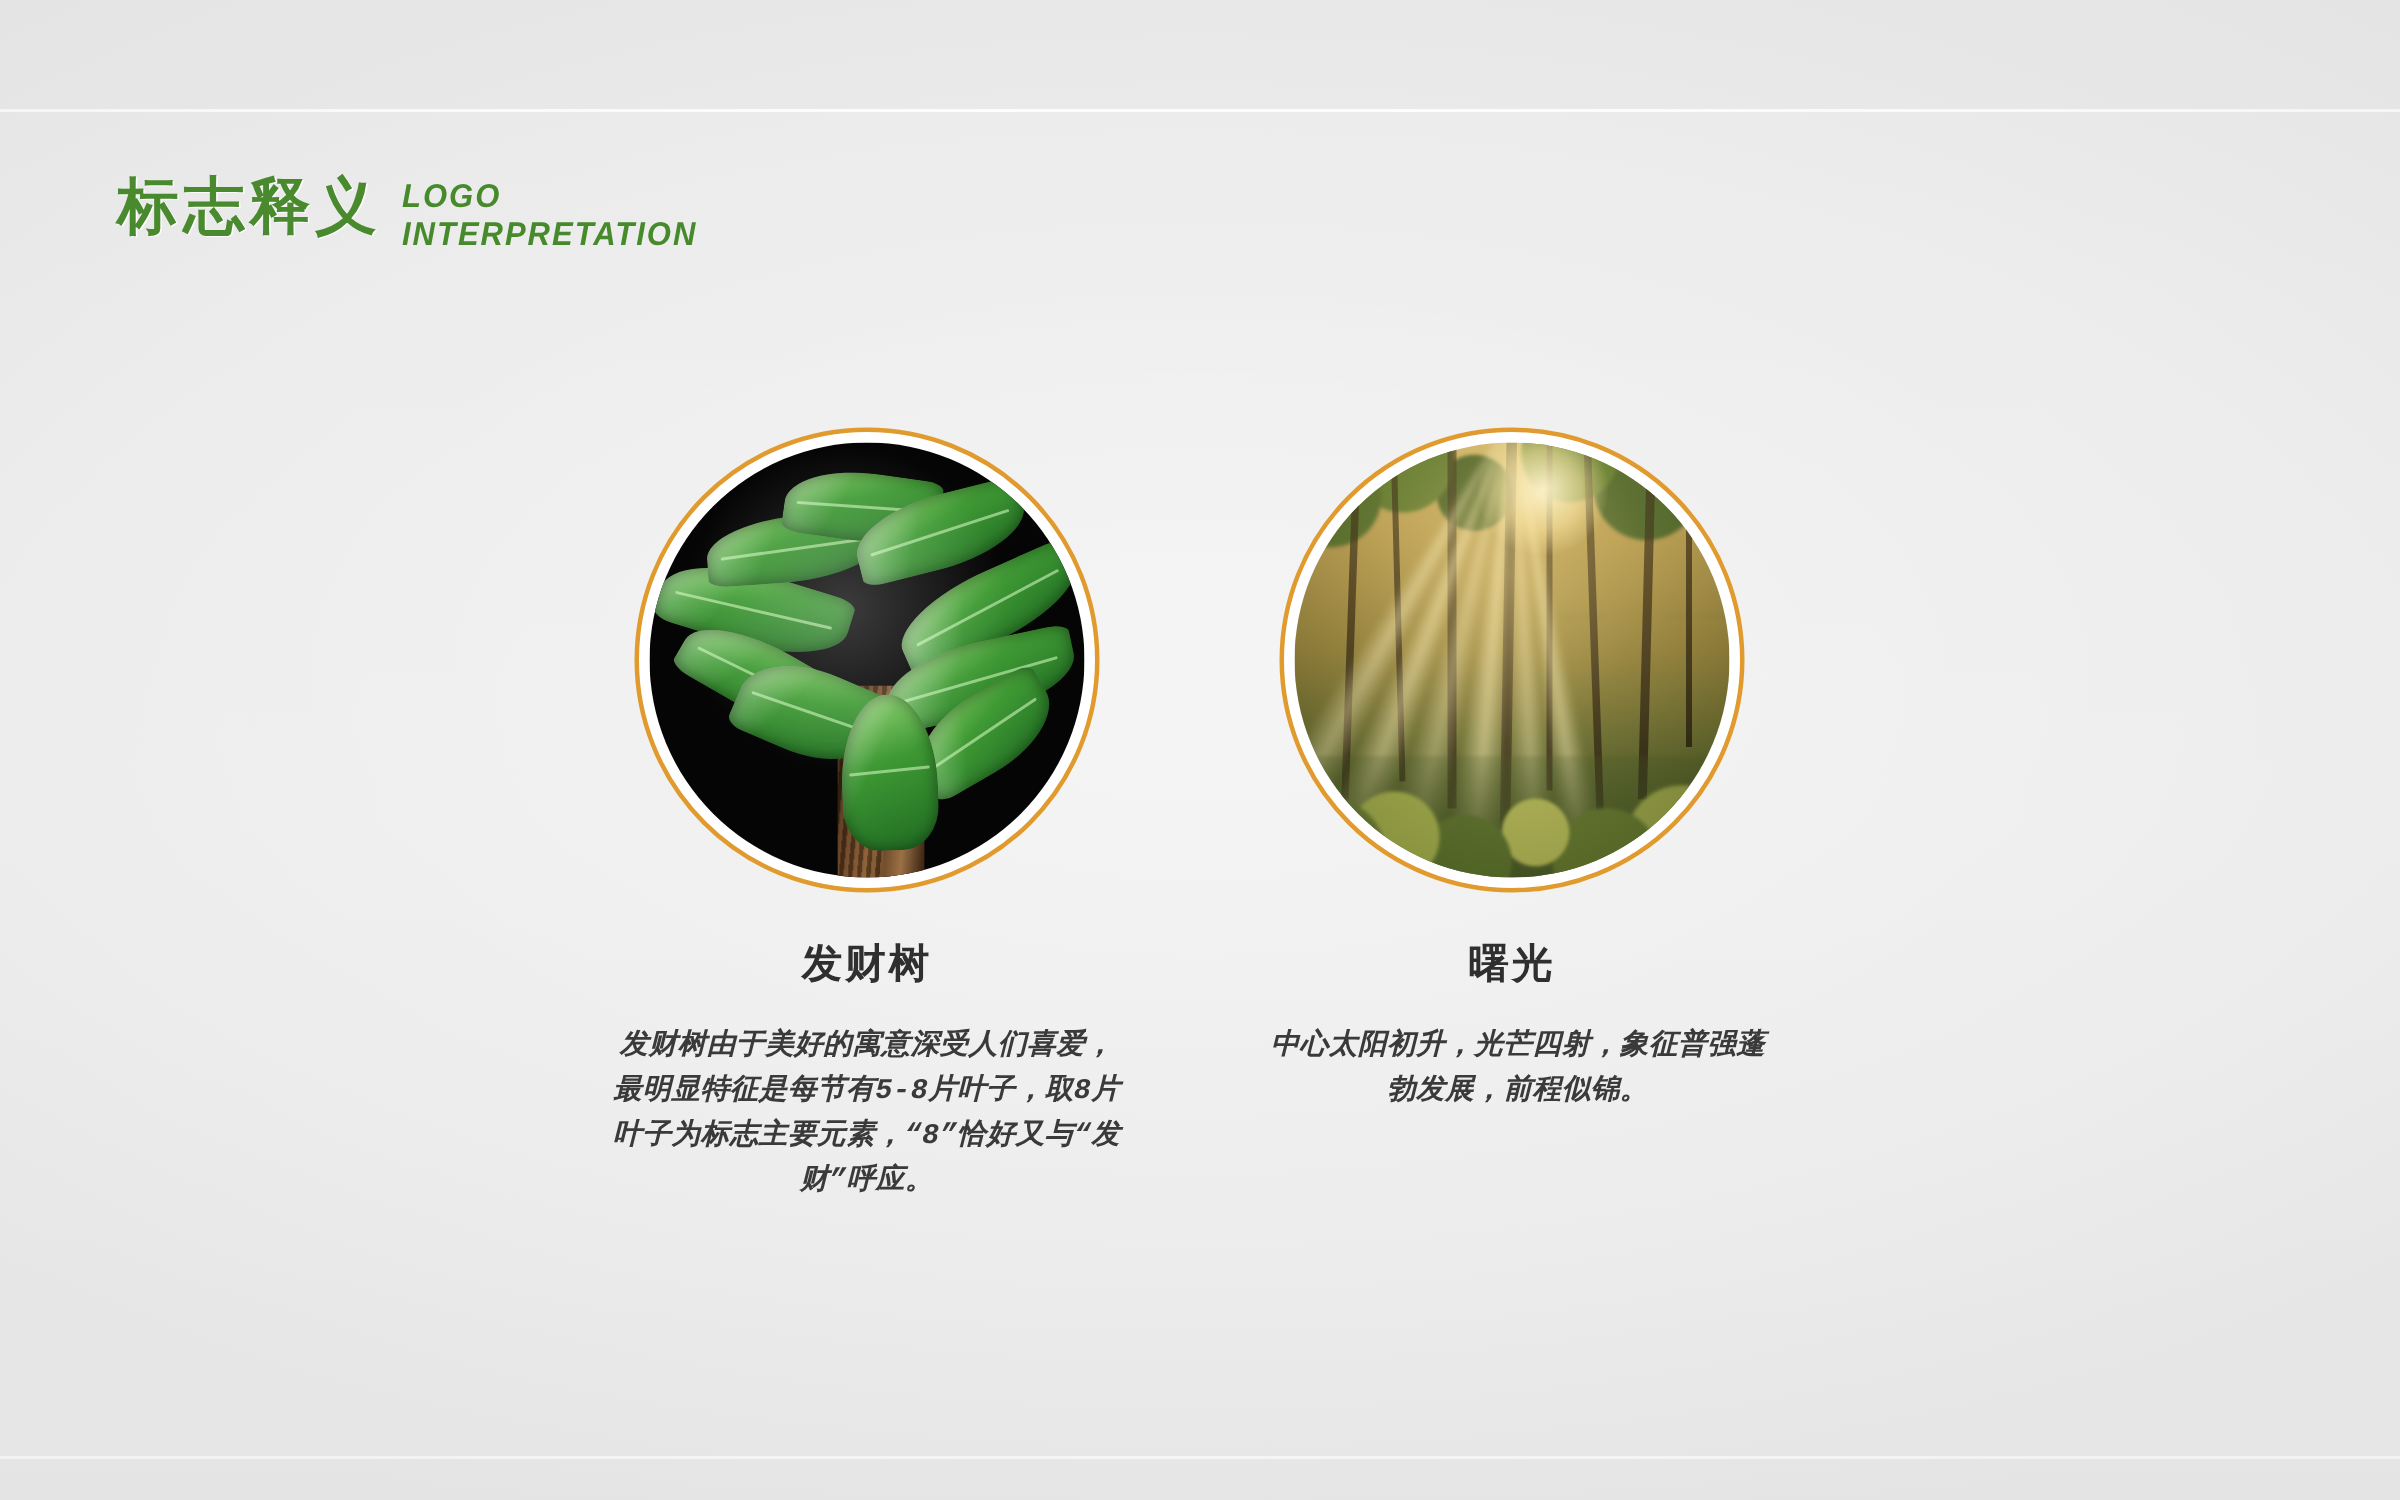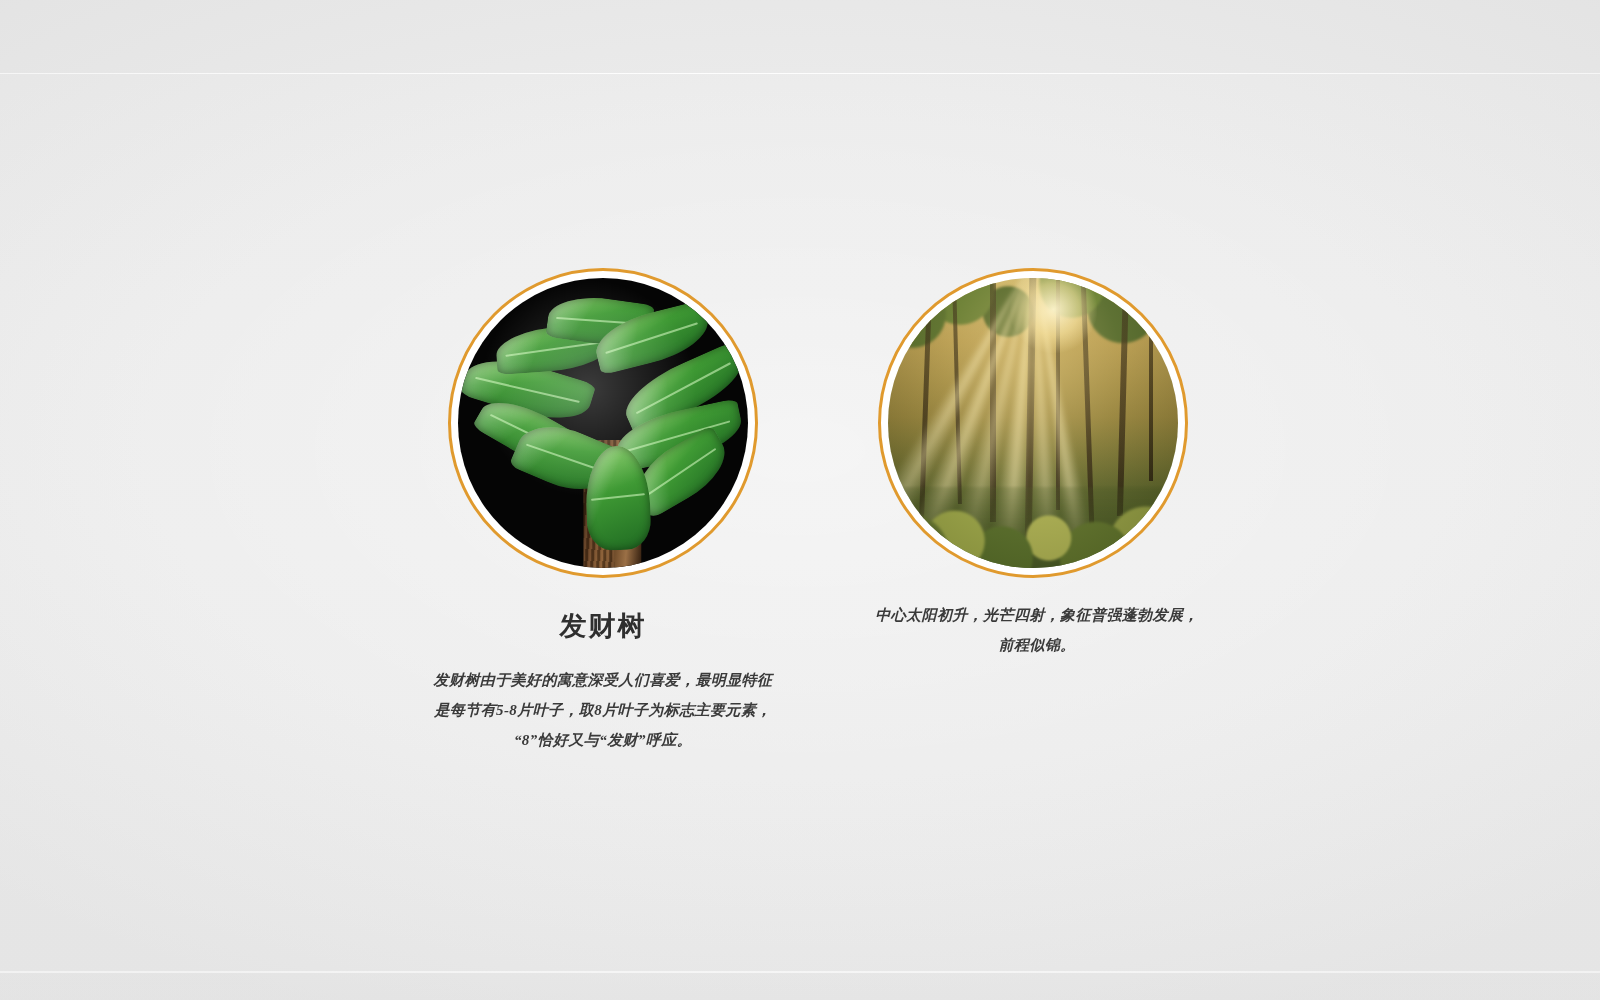--- a/index.html
+++ b/index.html
@@ -71,23 +71,22 @@
   
   .columns {
     position: absolute;
     left: 0;
     top: 0;
     width: 1600px;
     height: 1000px;
   }
   .col {
     position: absolute;
-    top: 268px;
+    top: 285px;
     width: 340px;
-    margin-left: 25px;
   }
   .col-left  { left: 408px; }
   .col-right { left: 838px; }
 
   
   .medallion {
     position: relative;
     width: 310px;
     height: 310px;
     margin: 0 auto;
@@ -268,36 +267,43 @@
     text-align: center;
     font-family: "DejaVu Sans", "Liberation Sans", sans-serif;
     font-size: 27px;
     font-weight: 700;
     color: #2f2f2f;
     letter-spacing: 2px;
     line-height: 34px;
   }
   .caption-body {
     margin-top: 22px;
-    font-family: Liberation Serif, serif;
-    font-size: 15px;
+    font-family: Liberation Mono, monospace;
+    font-size: 19px;
     font-style: italic;
     font-weight: 700;
     color: #3a3a3a;
     line-height: 30px;
     letter-spacing: 0.4px;
   }
   .caption-body.center { text-align: center; }
   .caption-body.left   { text-align: center; padding-left: 8px; }
 </style>
 </head>
 <body>
 
 <div class="slide">
 
+  <div class="header">
+    <div class="header-cn">标志释义</div>
+    <div class="header-en">
+      <span>LOGO</span>
+      <span>INTERPRETATION</span>
+    </div>
+  </div>
 
   <div class="columns">
 
     <div class="col col-left">
 
       <div class="medallion">
         <div class="medallion-inner">
           <div class="art-tree">
             <div class="trunk"></div>
             <div class="leaf l1"></div>
@@ -335,18 +341,19 @@
             <div class="trunkline t7"></div>
             <div class="trunkline t8"></div>
             <div class="rays"></div>
             <div class="sun"></div>
             <div class="undergrowth"></div>
             <div class="warmwash"></div>
           </div>
         </div>
       </div>
 
+      <div class="caption-title">曙光</div>
 
       <div class="caption-body left">中心太阳初升，光芒四射，象征普强蓬勃发展，前程似锦。</div>
     </div>
 
   </div>
 </div>
 
 </body></html>

